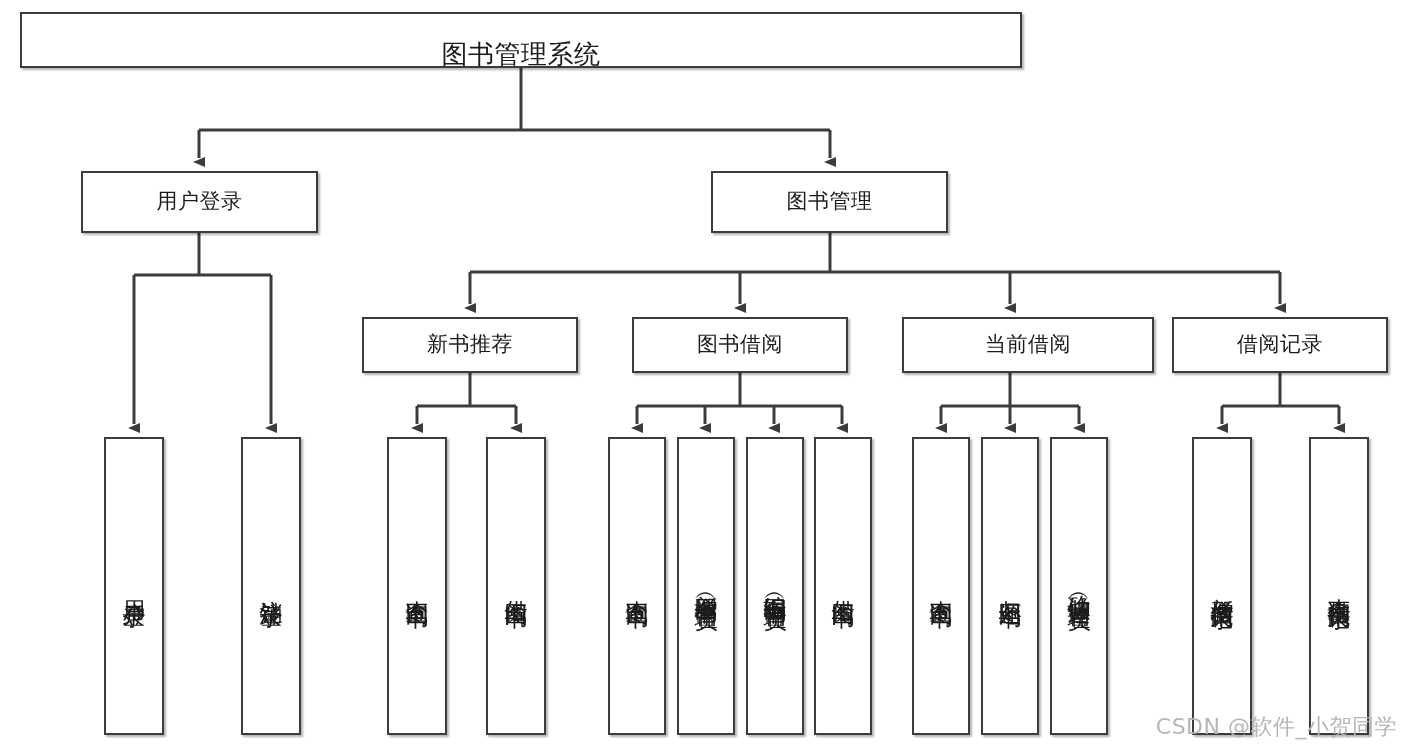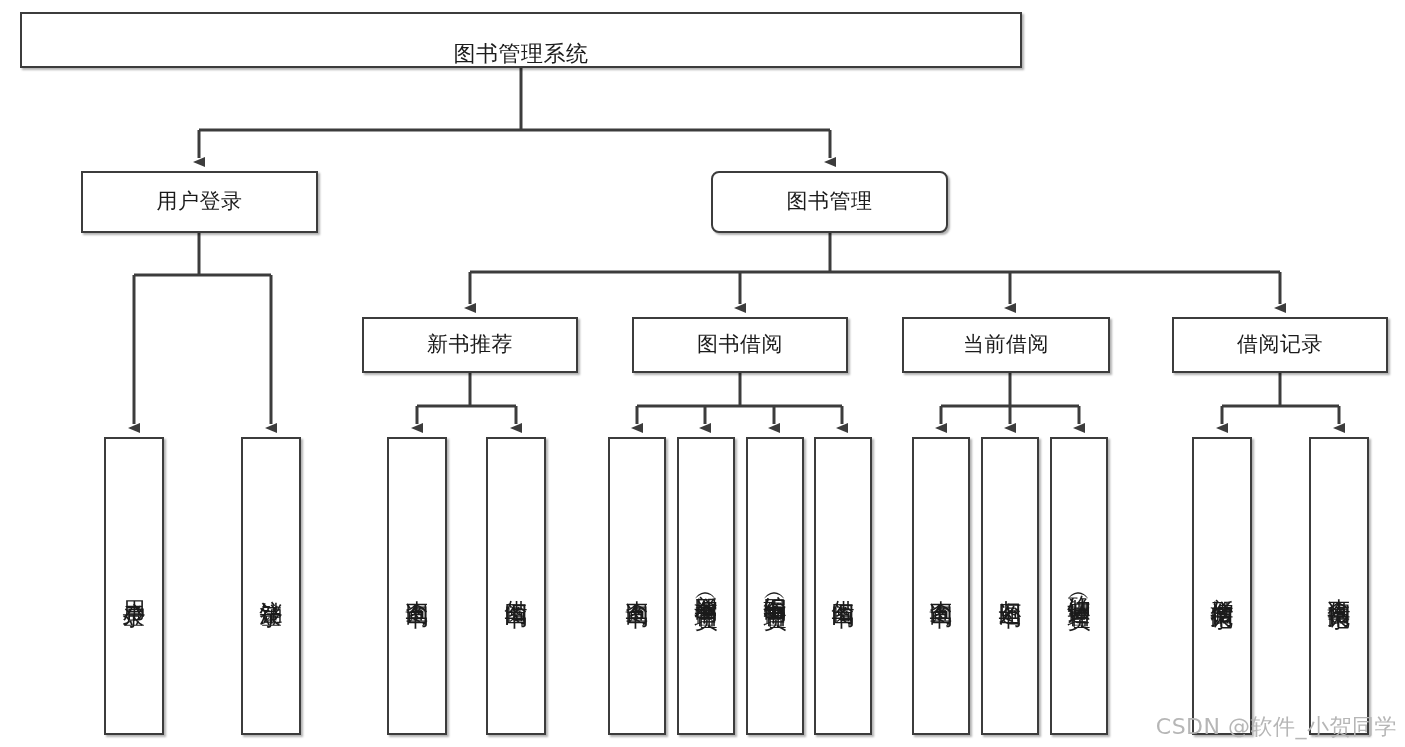--- a/index.html
+++ b/index.html
@@ -40,21 +40,21 @@
     display: block;
     white-space: nowrap;
     letter-spacing: 0.5px;
   }
   
   .node.horiz .label {
     font-size: 21px;
     line-height: 1.1;
   }
   .node.root .label {
-    font-size: 22px;
+    font-size: 26px;
     margin-top: 29px;
   }
   
   .node.vert {
     align-items: center;
     justify-content: center;
   }
   .node.vert .label {
     writing-mode: vertical-rl;
     text-orientation: upright;
@@ -131,31 +131,31 @@
     </g>
   </svg>
 
   <div class="node horiz root" style="left:20px; top:12px; width:1002px; height:56px;">
     <span class="label">图书管理系统</span>
   </div>
 
   <div class="node horiz" style="left:81px; top:171px; width:237px; height:62px;">
     <span class="label">用户登录</span>
   </div>
-  <div class="node horiz" style="left:711px; top:171px; width:237px; height:62px;border-radius:8px;">
+  <div class="node horiz" style="left:711px; top:171px; width:237px; height:62px;">
     <span class="label">图书管理</span>
   </div>
 
   <div class="node horiz" style="left:362px; top:317px; width:216px; height:56px;font-family:Liberation Serif, serif;">
     <span class="label">新书推荐</span>
   </div>
   <div class="node horiz" style="left:632px; top:317px; width:216px; height:56px;">
     <span class="label">图书借阅</span>
   </div>
-  <div class="node horiz" style="left:902px; top:317px; width:208px; height:56px;">
+  <div class="node horiz" style="left:902px; top:317px; width:252px; height:56px;">
     <span class="label">当前借阅</span>
   </div>
   <div class="node horiz" style="left:1172px; top:317px; width:216px; height:56px;">
     <span class="label">借阅记录</span>
   </div>
 
   <div class="node vert" style="left:104px; top:437px; width:60px; height:298px;">
     <span class="label">用户登录</span>
   </div>
   <div class="node vert" style="left:241px; top:437px; width:60px; height:298px;">

